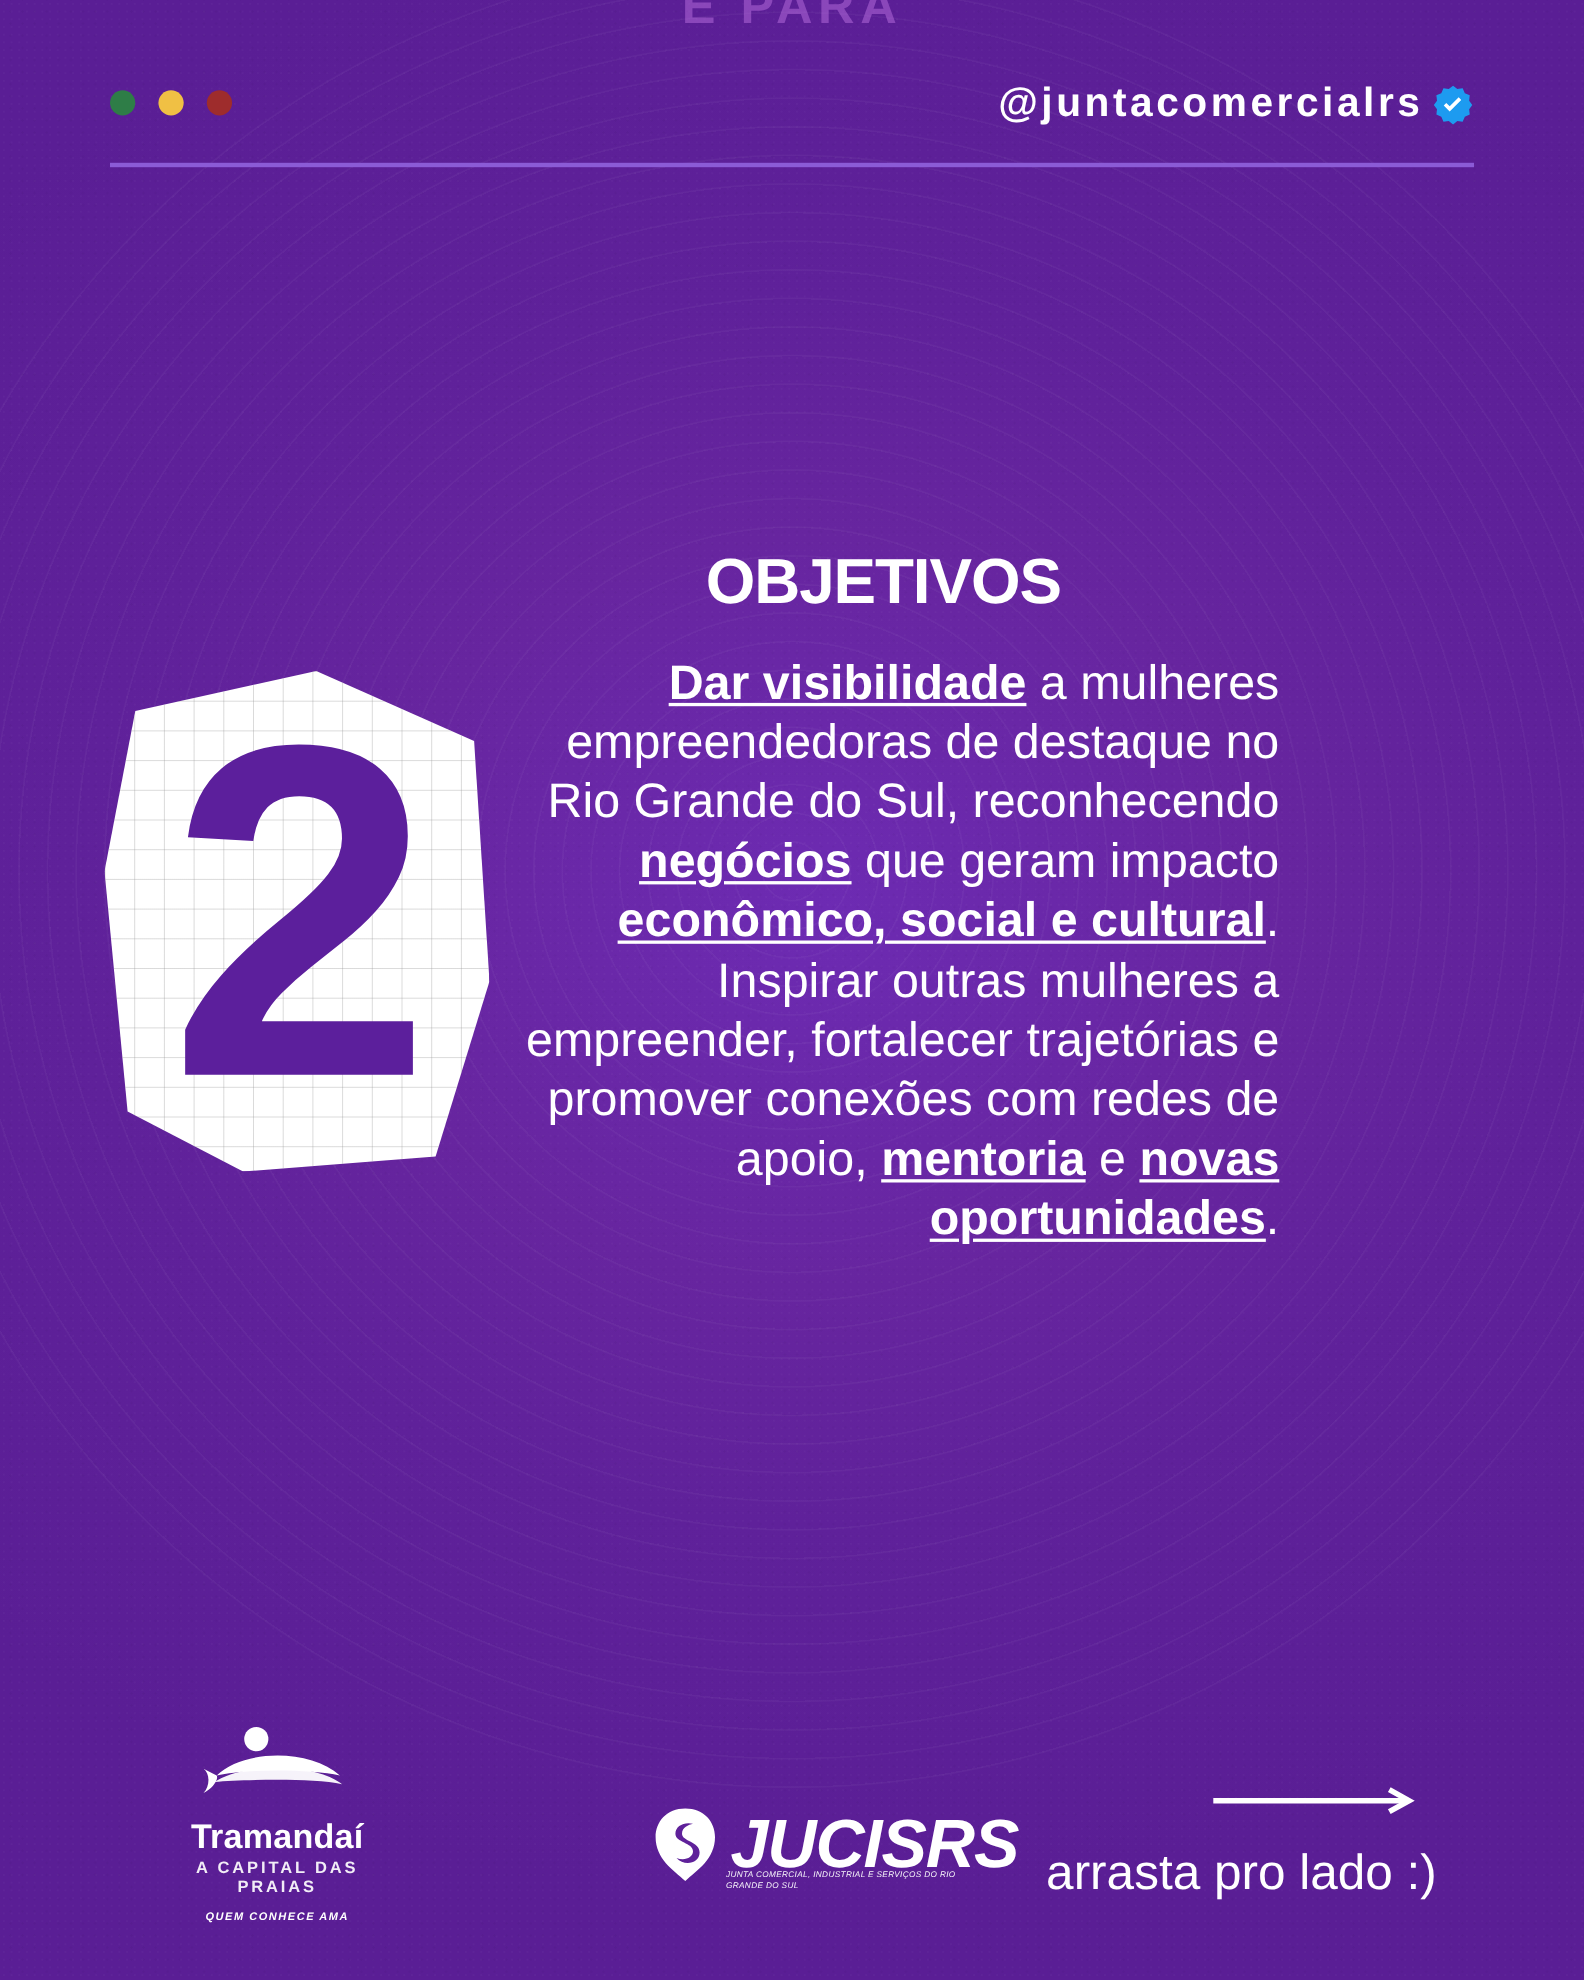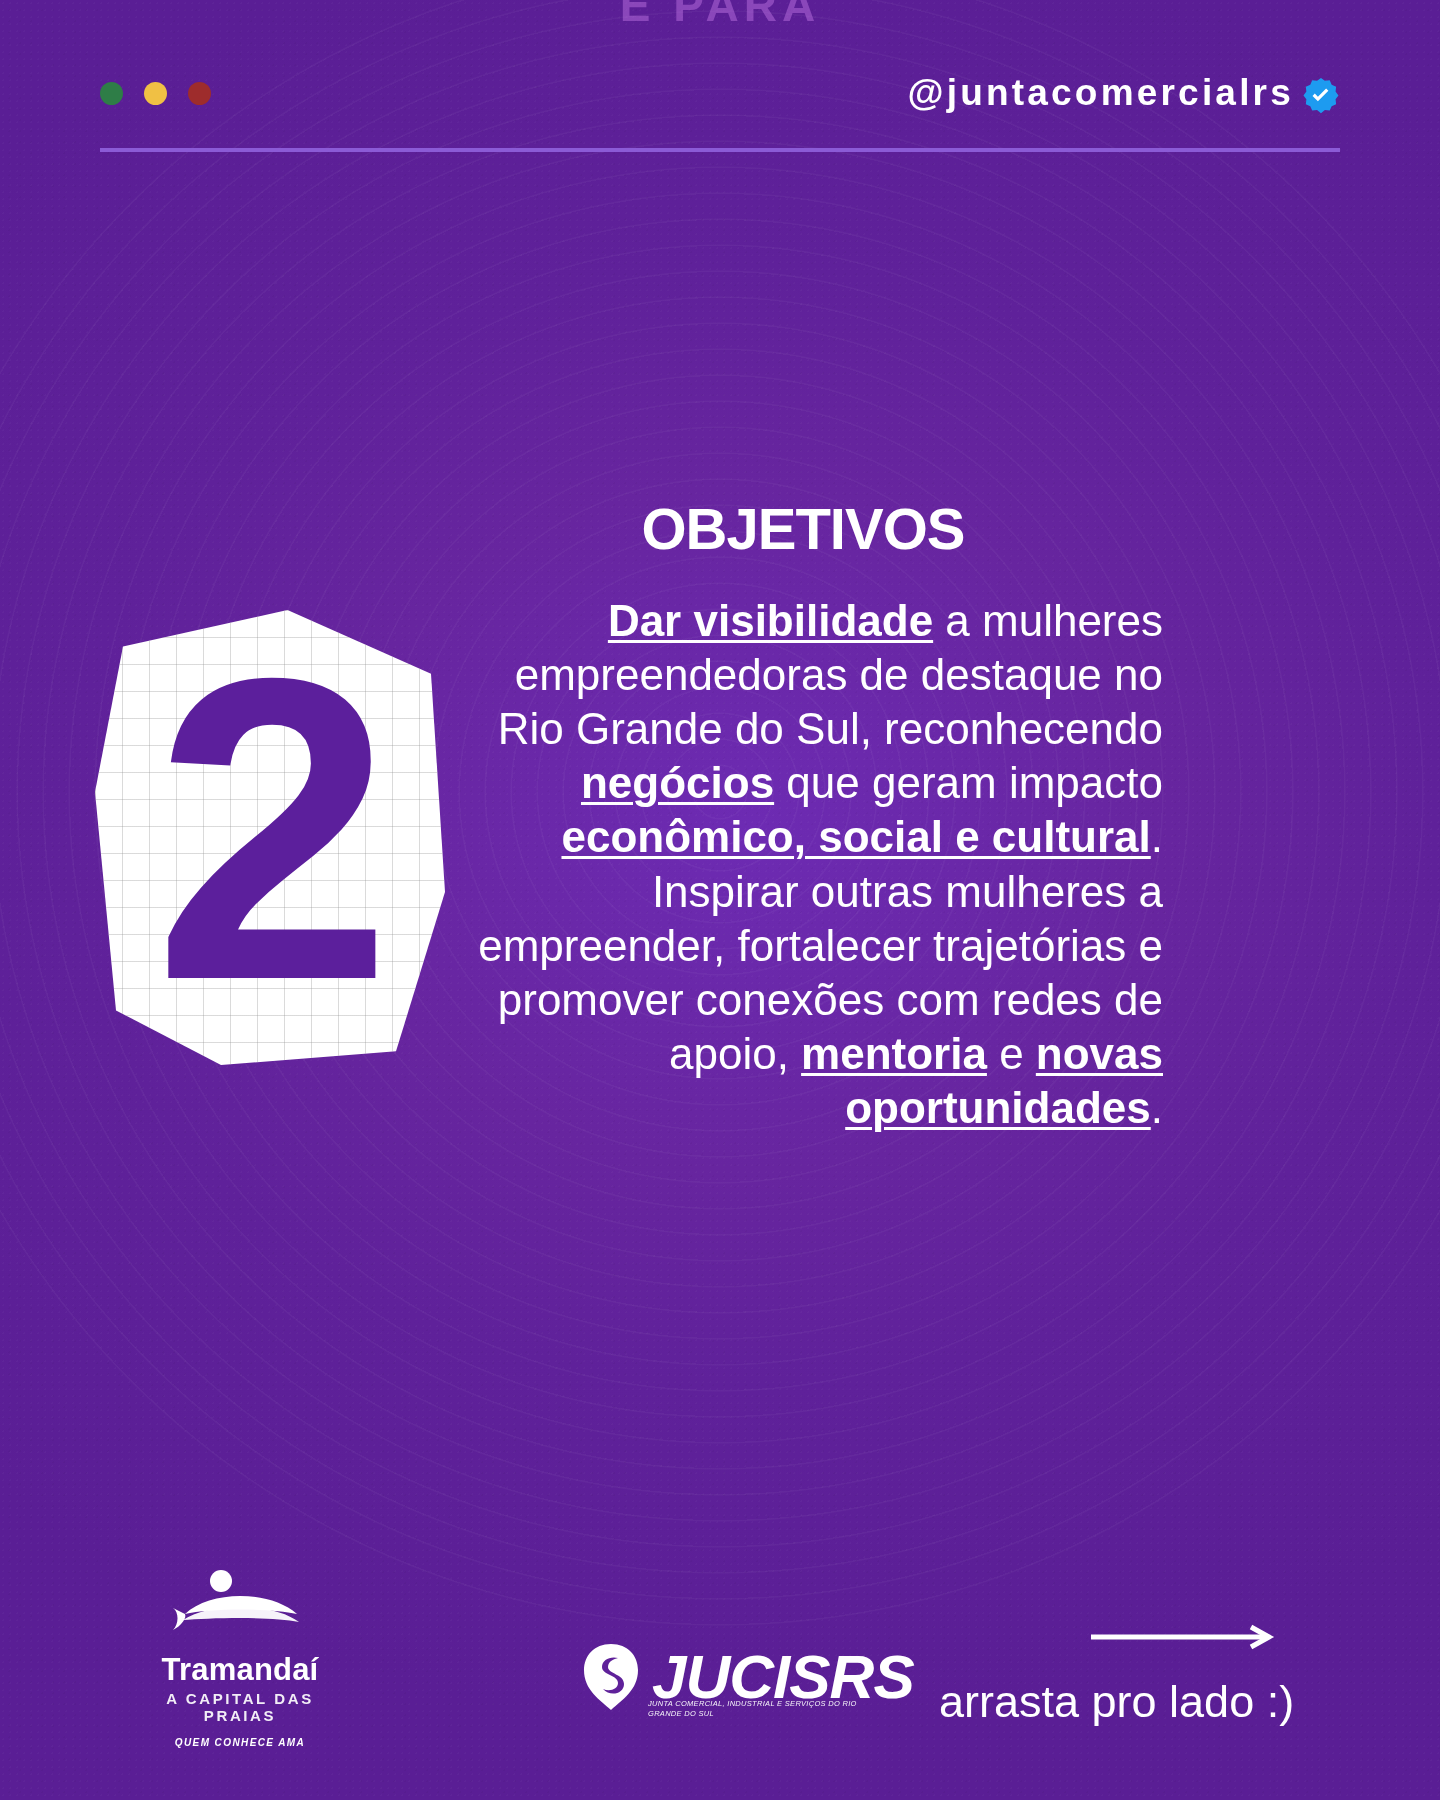--- a/index.html
+++ b/index.html
@@ -175,21 +175,21 @@
     text-align: right;
   }
   .body-copy .em {
     font-weight: 700;
     text-decoration: underline;
     text-underline-offset: 4px;
     text-decoration-thickness: 3px;
   }
 
   
-  .footer { position: absolute; left: 0; bottom: 0; width: 1364px; height: 290px; }
+  .footer { position: absolute; left: 12px; bottom: 0; width: 1364px; height: 290px; }
 
   .tramandai {
     position: absolute;
     left: 140px;
     bottom: 52px;
     width: 200px;
     text-align: center;
     color: #ffffff;
   }
   .tramandai .mark { height: 84px; display: flex; align-items: center; justify-content: center; }

